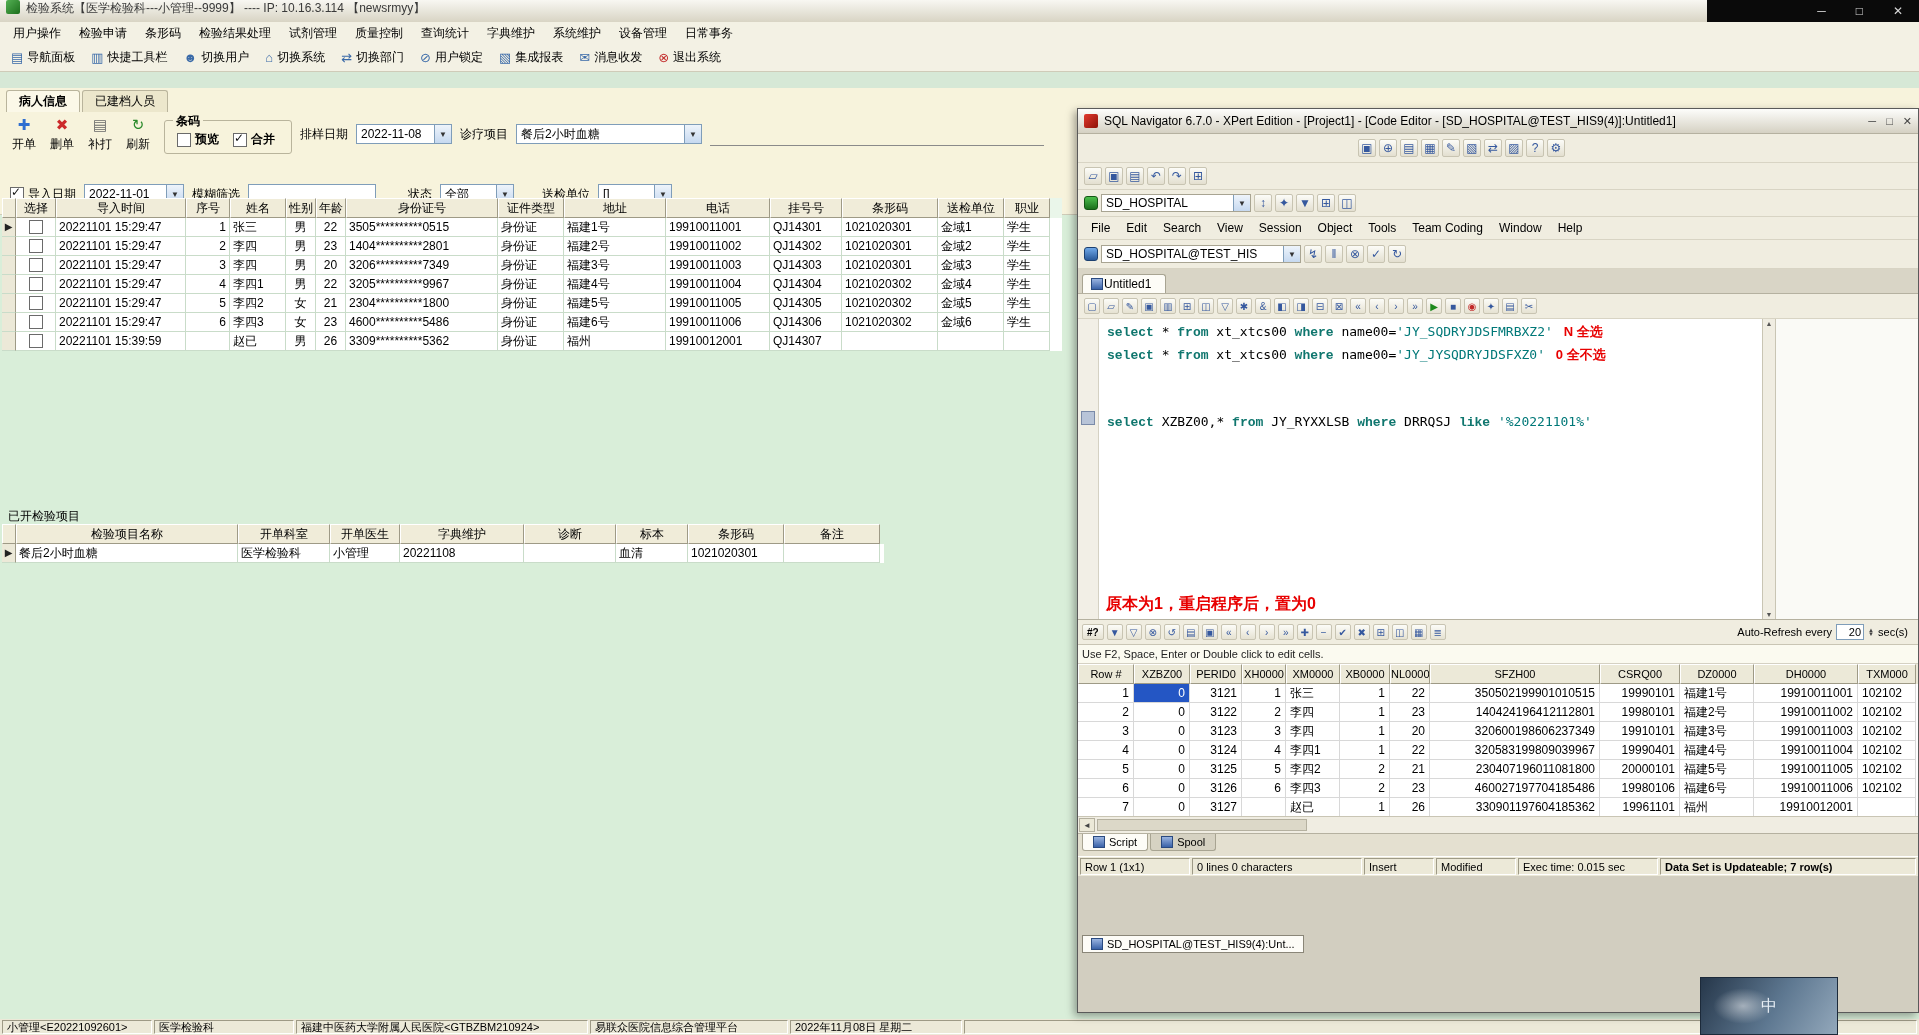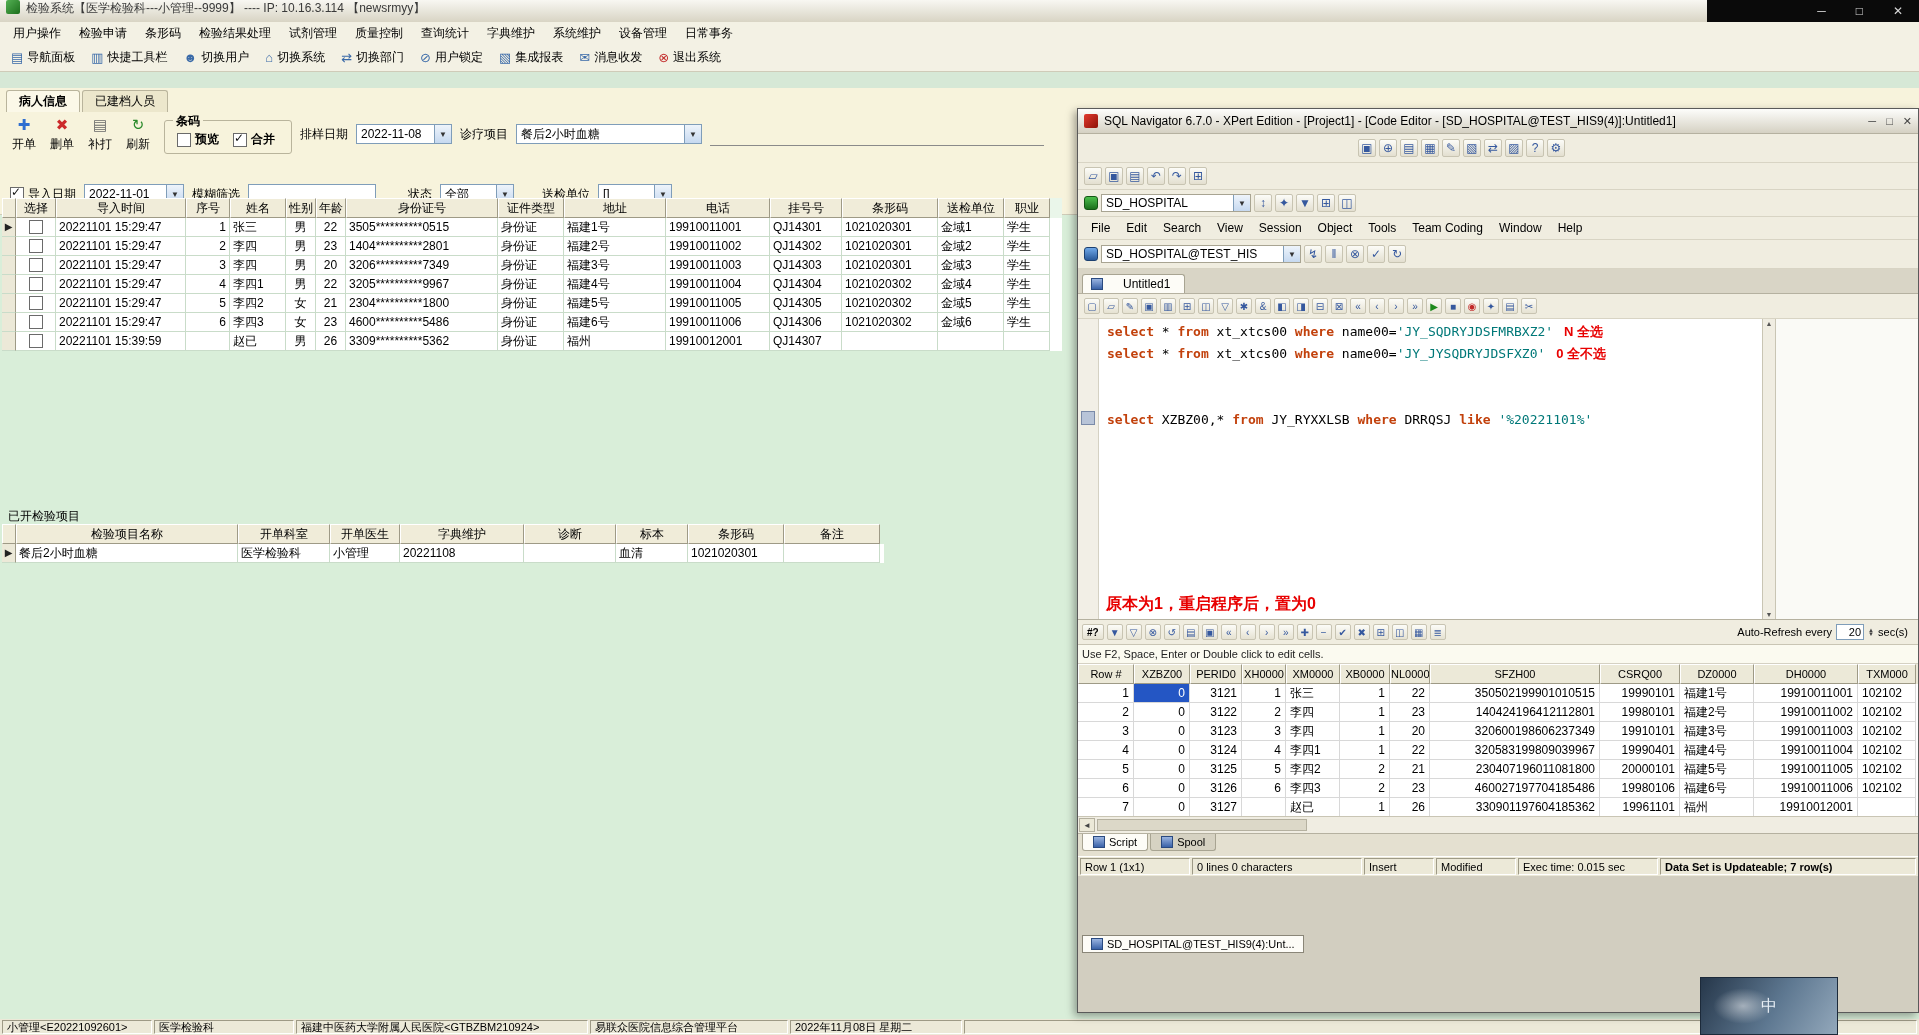--- a/index.html
+++ b/index.html
@@ -104,33 +104,33 @@
     background:linear-gradient(#fcfcf8,#e3dfd0);border:1px solid #c8c4b2;border-radius:2px;box-sizing:border-box;flex:none;}
   .icon14{width:16px;height:16px;display:flex;align-items:center;justify-content:center;font-size:10px;color:#35589e;
     background:linear-gradient(#fcfcf8,#e6e2d2);border:1px solid #c8c4b2;border-radius:2px;box-sizing:border-box;flex:none;white-space:nowrap;}
   .conn-row{height:26px;}
   .db-ico{width:12px;height:12px;background:linear-gradient(#4cbf4c,#1c701c);border:1px solid #145714;border-radius:3px;flex:none;}
   .menu-row{height:22px;flex:none;display:flex;align-items:center;gap:2px;padding-left:6px;background:#f0ede0;border-bottom:1px solid #d8d4c4;}
   .sn-menu-item{padding:2px 7px;white-space:nowrap;}
   .sess-row{height:28px;}
   .doctab-row{height:24px;flex:none;background:#d9d5c6;display:flex;align-items:flex-end;padding-left:4px;border-bottom:1px solid #b5b1a0;}
   .doctab{background:#fdfcf7;border:1px solid #a8a492;border-bottom:none;border-radius:3px 3px 0 0;
-    padding:2px 14px 2px 8px;display:flex;gap:20px;align-items:center;}
+    padding:2px 14px 2px 8px;display:flex;gap:1px;align-items:center;}
   .mini-ico{width:10px;height:10px;background:linear-gradient(#9ab4e0,#3a62a8);border:1px solid #2a4a80;flex:none;}
   .edtool-row{height:24px;}
   .edtool-row .icon14:nth-child(19){color:#1d8a1d;}
   .edtool-row .icon14:nth-child(21){color:#c22828;}
 
   .editor-wrap{height:300px;flex:none;display:flex;background:#fff;border-bottom:1px solid #b5b1a0;position:relative;}
   .gutter{width:20px;flex:none;background:#f2efe6;border-right:1px solid #d5d1c3;position:relative;}
   .gutter .marker{position:absolute;left:3px;top:92px;width:12px;height:12px;background:#b8c4d8;border:1px solid #7a8aa8;}
   .code-area{flex:1;padding:2px 0 0 8px;font-family:"DejaVu Sans Mono","Liberation Mono",monospace;
     font-size:13px;line-height:22px;overflow:hidden;position:relative;}
   .code-line{white-space:pre;}
-  .tok-kw{color:#c2410c;font-weight:bold;}
+  .tok-kw{color:#0f766e;font-weight:bold;font-family:Liberation Mono, monospace;}
   .tok-pl{color:#000;}
   .tok-str{color:#007878;}
   .tok-ann{color:#e80000;font-weight:bold;font-family:"Liberation Sans","DejaVu Sans",sans-serif;}
   .ed-note{position:absolute;left:28px;bottom:4px;color:#e80000;font-size:16px;font-weight:bold;
     font-family:"Liberation Sans","DejaVu Sans",sans-serif;white-space:nowrap;}
   .ed-vscroll{width:13px;flex:none;background:#f0ede2;border-left:1px solid #c9c5b4;display:flex;flex-direction:column;
     align-items:center;justify-content:space-between;padding:1px 0;box-sizing:border-box;}
   .ed-vscroll::before{content:"▲";font-size:7px;color:#555;}
   .ed-vscroll::after{content:"▼";font-size:7px;color:#555;}
   .ed-right{width:142px;flex:none;background:#fafaf6;border-left:1px solid #c9c5b4;}

